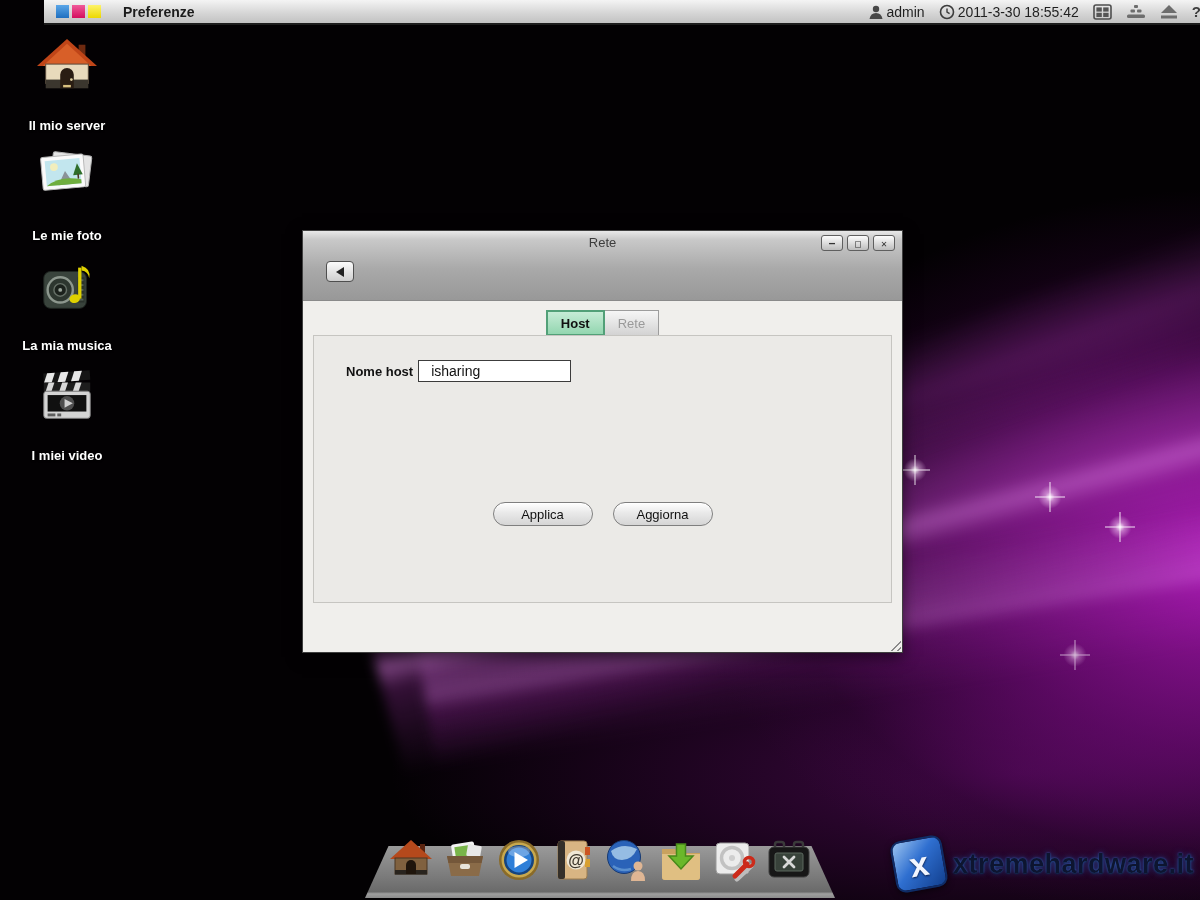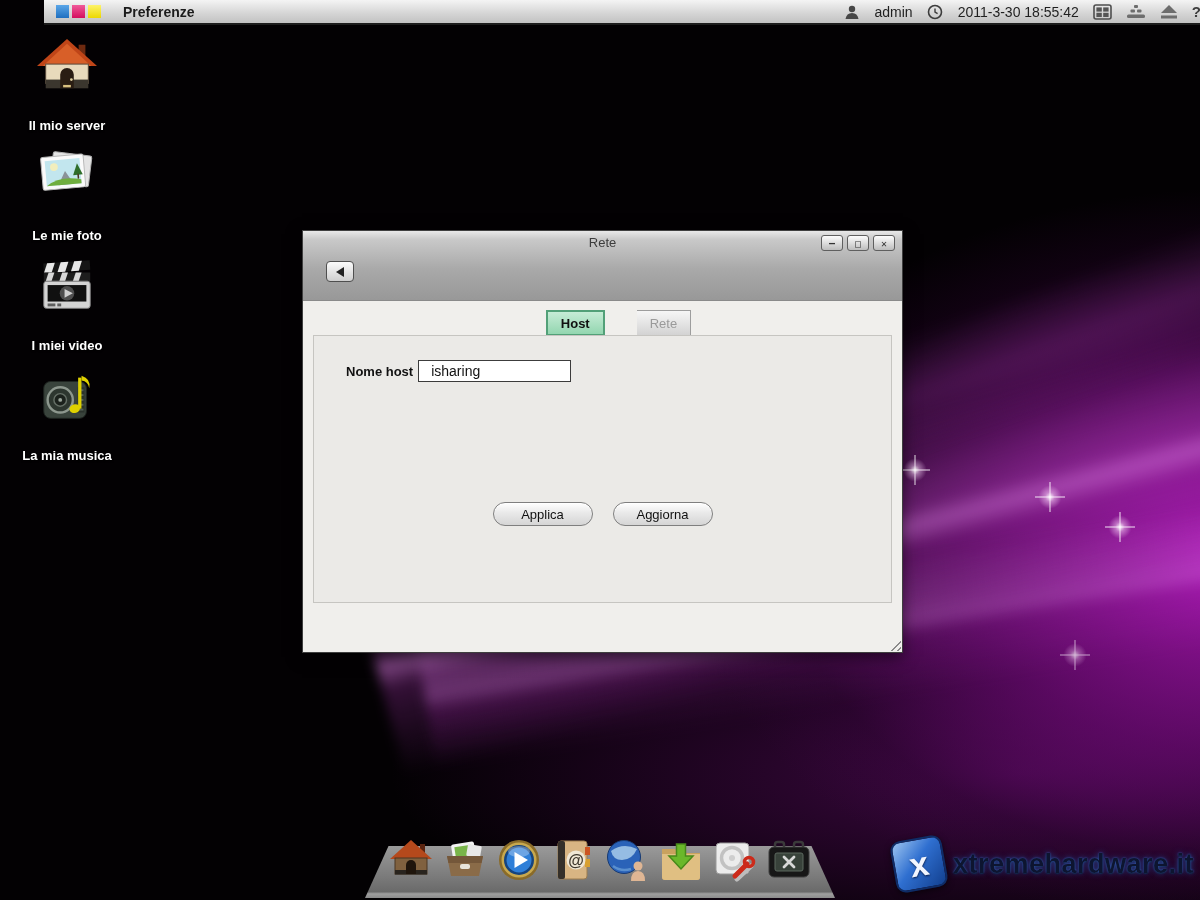--- a/index.html
+++ b/index.html
@@ -27,21 +27,21 @@
       linear-gradient(to right, transparent 46%, rgba(255,255,255,.75) 50%, transparent 54%); }
 
   
   .menubar { position:absolute; left:0; top:0; width:1200px; height:25px;
     background:linear-gradient(#f4f4f4, #d4d4d4 60%, #c2c2c2); border-bottom:2px solid #1c1c1c;
     display:flex; align-items:center; z-index:50;margin-left:44px; }
   .logo-squares { display:flex; gap:3px; margin-left:12px; }
   .logo-sq { width:13px; height:13px; }
   .menu-label { margin-left:22px; font-size:14px; font-weight:bold; color:#1b1b1b; }
   .menubar-right { margin-left:auto; display:flex; align-items:center; gap:14px; margin-right:12px; }
-  .mb-item { display:flex; align-items:center; gap:15px; font-size:14px; color:#1f1f1f; }
+  .mb-item { display:flex; align-items:center; gap:3px; font-size:14px; color:#1f1f1f; }
   .mb-icon { display:inline-flex; }
   .help-q { font-size:15px; font-weight:bold; color:#3c3c3c; }
 
   
   .desk-icons { position:absolute; left:20px; top:36px; width:94px; z-index:5; }
   .desk-icon { width:94px; height:110px; display:flex; flex-direction:column; align-items:center; cursor:default; }
   .desk-icon .glyph { width:62px; height:62px; }
   .desk-icon .lbl { margin-top:20px; font-size:13px; font-weight:bold; color:#fff; text-shadow:0 1px 2px #000; white-space:nowrap; }
 
   
@@ -55,21 +55,21 @@
   .win-btn { width:22px; height:16px; border:1px solid #5f5f5f; border-radius:3px;
     background:linear-gradient(#fdfdfd,#bdbdbd); font-size:10px; line-height:13px; text-align:center;
     color:#333; font-weight:bold; font-family:"DejaVu Sans Mono", monospace; cursor:pointer; }
   .back-btn { position:absolute; left:23px; top:30px; width:28px; height:21px; border:1px solid #4f4f4f;
     border-radius:4px; background:linear-gradient(#fbfbfb,#cfcfcf); display:flex; align-items:center;
     justify-content:center; cursor:pointer; }
   .back-tri { width:0; height:0; border-top:5px solid transparent; border-bottom:5px solid transparent;
     border-right:8px solid #222; }
 
   .tabs-row { position:absolute; left:0; top:79px; width:100%; display:flex; justify-content:center; }
-  .tab { height:26px; padding:0 13px; font-size:13px; display:flex; align-items:center; cursor:pointer;margin-left:32px; }
+  .tab { height:26px; padding:0 13px; font-size:13px; display:flex; align-items:center; cursor:pointer; }
   .tab.active { background:linear-gradient(#c6ecd6,#93d6b0); border:2px solid #52a078; font-weight:bold; color:#111; }
   .tab.inactive { background:linear-gradient(#f6f6f6,#d3d3d3); border:1px solid #9d9d9d; border-left:none; color:#9a9a9a; }
 
   .panel { position:absolute; left:10px; top:104px; width:579px; height:268px;
     background:#ebeae7; border:1px solid #c6c5c1; }
   .field-row { position:absolute; left:24px; top:24px; display:flex; align-items:center; }
   .field-label { font-size:13px; font-weight:bold; color:#111; margin-right:5px;padding-left:8px; }
   .host-input { width:153px; height:22px; border:1px solid #3c3c3c; font-size:14px; padding:2px 12px;
     font-family:"Liberation Sans", sans-serif; background:#fff; color:#111; }
   .btn-row { position:absolute; left:0; top:166px; width:100%; display:flex; justify-content:center; gap:20px; }
@@ -198,20 +198,42 @@
           <rect x="10" y="14" width="36" height="26" fill="#c2e6ee"></rect>
           <circle cx="19" cy="21" r="4" fill="#f2eebc"></circle>
           <polygon points="22,40 30,26 38,40" fill="#8a9298"></polygon>
           <path d="M10 40 q14 -10 36 -4 v4 z" fill="#6fae3e"></path>
           <polygon points="38,31 43,19 48,31" fill="#2f6e2a"></polygon>
           <rect x="42.4" y="30" width="1.6" height="5" fill="#4a3420"></rect>
         </g>
       </svg>
     </span>
     <span class="lbl">Le mie foto</span>
+  </div>
+
+  <div class="desk-icon">
+    <span class="glyph">
+      <svg viewBox="0 0 64 64" width="62" height="62">
+        <rect x="8" y="16" width="44" height="38" rx="7" fill="#39433c" stroke="#1e2420"></rect>
+        <rect x="43" y="22" width="7" height="26" fill="#2b332d"></rect>
+        <g stroke="#50595022" stroke-width="0"> </g>
+        <rect x="44" y="24" width="5" height="2" fill="#556056"></rect>
+          <rect x="44" y="29" width="5" height="2" fill="#556056"></rect>
+          <rect x="44" y="34" width="5" height="2" fill="#556056"></rect>
+          <rect x="44" y="39" width="5" height="2" fill="#556056"></rect>
+          <rect x="44" y="44" width="5" height="2" fill="#556056"></rect>
+        <circle cx="25" cy="35" r="13" fill="#2d362f" stroke="#8d978e" stroke-width="2.5"></circle>
+        <circle cx="25" cy="35" r="6.5" fill="#1b211c" stroke="#656f66" stroke-width="1.5"></circle>
+        <circle cx="25" cy="35" r="2" fill="#9aa49a"></circle>
+        <ellipse cx="40" cy="44" rx="5.5" ry="4.5" fill="#ded100" transform="rotate(-18 40 44)"></ellipse>
+        <rect x="43.5" y="12" width="3.4" height="32" fill="#ded100"></rect>
+        <path d="M47 10 q10 3 8 13 q-1 -7 -8 -8 z" fill="#ded100"></path>
+      </svg>
+    </span>
+    <span class="lbl">La mia musica</span>
   </div>
 
   <div class="desk-icon">
     <span class="glyph">
       <svg viewBox="0 0 64 64" width="62" height="62">
         <g transform="rotate(-4 32 14)">
           <rect x="8" y="6" width="48" height="10" fill="#161616"></rect>
           <polygon points="12,6 20,6 16,16 8,16" fill="#e8e8e8"></polygon>
           <polygon points="26,6 34,6 30,16 22,16" fill="#e8e8e8"></polygon>
           <polygon points="40,6 48,6 44,16 36,16" fill="#e8e8e8"></polygon>
@@ -224,42 +246,20 @@
         <rect x="12" y="30" width="40" height="17" fill="#101010"></rect>
         <circle cx="32" cy="38.5" r="7.5" fill="#4e4e4e"></circle>
         <polygon points="29.5,34 38,38.5 29.5,43" fill="#cfcfcf"></polygon>
         <rect x="12" y="49" width="8" height="3" fill="#5e5e5e"></rect>
           <rect x="22" y="49" width="4" height="3" fill="#5e5e5e"></rect>
       </svg>
     </span>
     <span class="lbl">I miei video</span>
   </div>
 
-  <div class="desk-icon">
-    <span class="glyph">
-      <svg viewBox="0 0 64 64" width="62" height="62">
-        <rect x="8" y="16" width="44" height="38" rx="7" fill="#39433c" stroke="#1e2420"></rect>
-        <rect x="43" y="22" width="7" height="26" fill="#2b332d"></rect>
-        <g stroke="#50595022" stroke-width="0"> </g>
-        <rect x="44" y="24" width="5" height="2" fill="#556056"></rect>
-          <rect x="44" y="29" width="5" height="2" fill="#556056"></rect>
-          <rect x="44" y="34" width="5" height="2" fill="#556056"></rect>
-          <rect x="44" y="39" width="5" height="2" fill="#556056"></rect>
-          <rect x="44" y="44" width="5" height="2" fill="#556056"></rect>
-        <circle cx="25" cy="35" r="13" fill="#2d362f" stroke="#8d978e" stroke-width="2.5"></circle>
-        <circle cx="25" cy="35" r="6.5" fill="#1b211c" stroke="#656f66" stroke-width="1.5"></circle>
-        <circle cx="25" cy="35" r="2" fill="#9aa49a"></circle>
-        <ellipse cx="40" cy="44" rx="5.5" ry="4.5" fill="#ded100" transform="rotate(-18 40 44)"></ellipse>
-        <rect x="43.5" y="12" width="3.4" height="32" fill="#ded100"></rect>
-        <path d="M47 10 q10 3 8 13 q-1 -7 -8 -8 z" fill="#ded100"></path>
-      </svg>
-    </span>
-    <span class="lbl">La mia musica</span>
-  </div>
-
 </div>
 
 <div class="window">
   <div class="titlebar">
     <div class="win-title">Rete</div>
     <div class="win-controls">
       <button class="win-btn">–</button>
       <button class="win-btn">□</button>
       <button class="win-btn">✕</button>
     </div>

